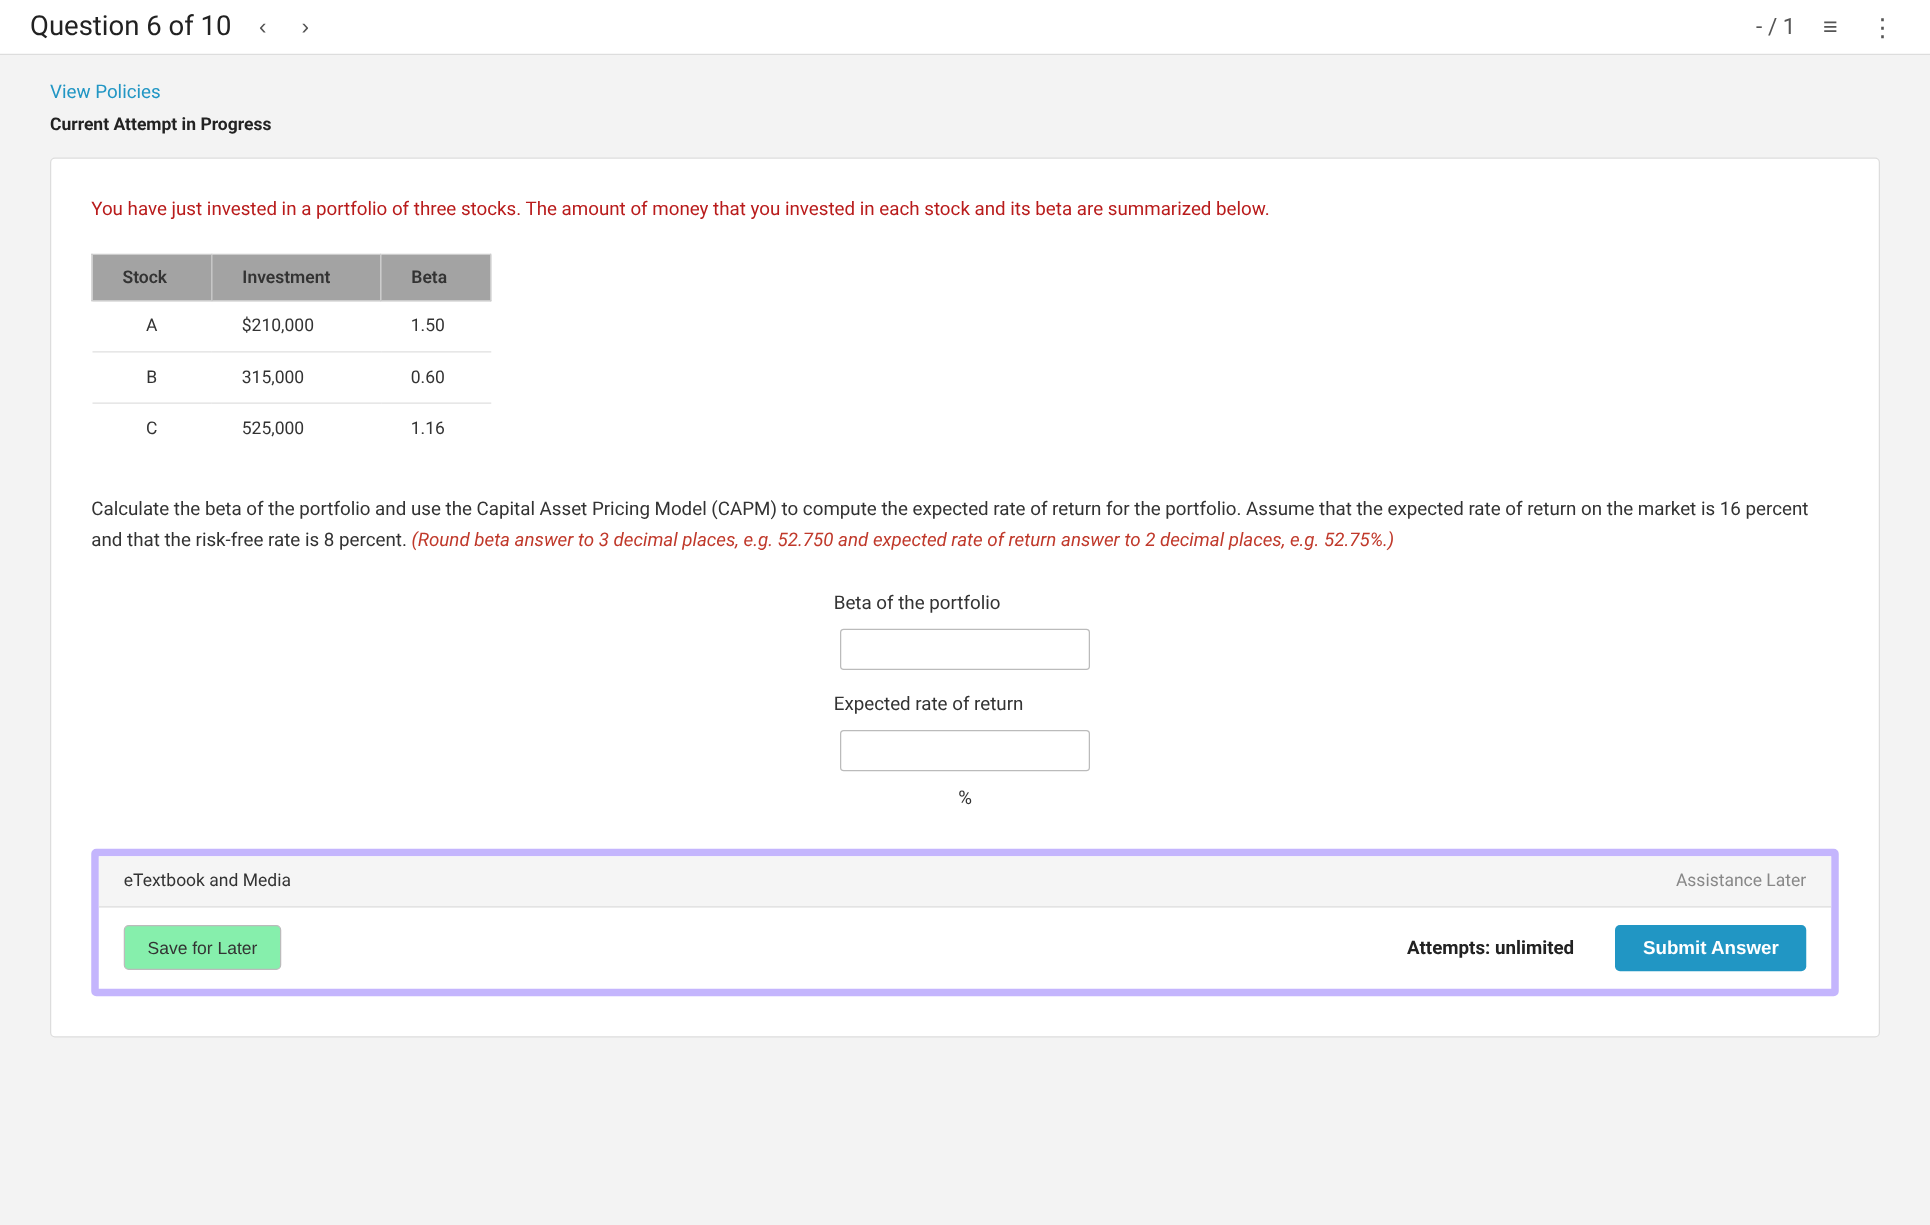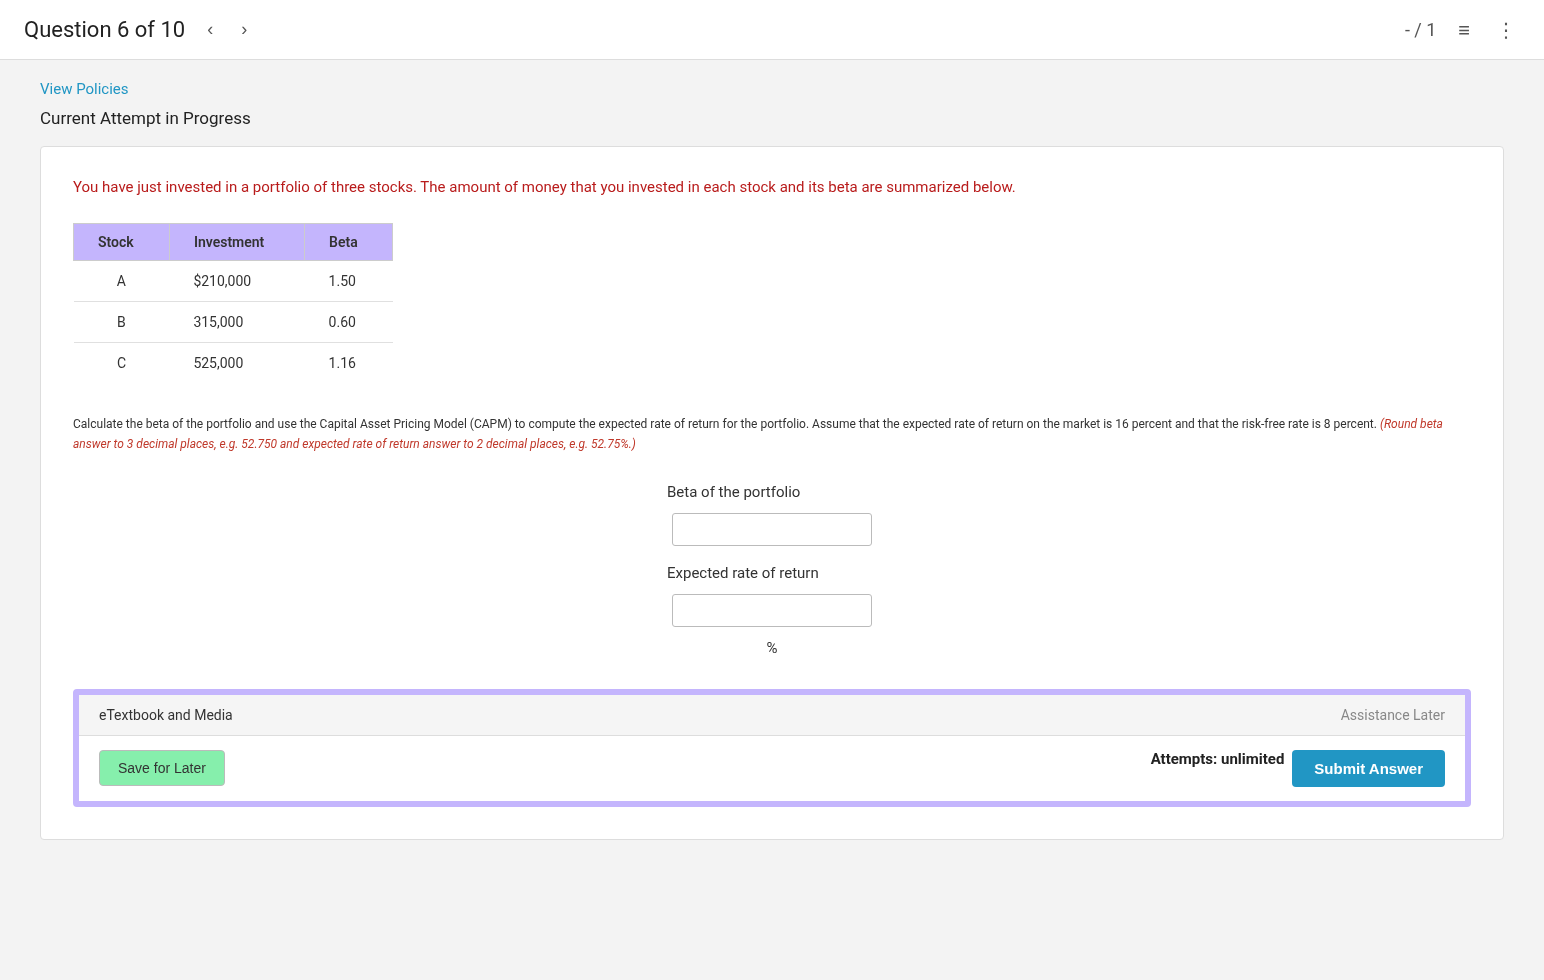--- a/index.html
+++ b/index.html
@@ -14,21 +14,21 @@
       min-height: 980px;
       background: #f3f3f3;
       display: flex;
       flex-direction: column;
     }
     
     .top-bar {
       background: #fff;
       border-bottom: 1px solid #ddd;
       padding: 0 24px;
-      height: 60px;
+      height: 44px;
       display: flex;
       align-items: center;
       justify-content: space-between;
     }
     .top-bar-left {
       display: flex;
       align-items: center;
       gap: 16px;
     }
     .question-title {
@@ -67,22 +67,22 @@
       background: #f3f3f3;
     }
     .view-policies-link {
       color: #2196c4;
       text-decoration: none;
       font-size: 15px;
       display: inline-block;
       margin-bottom: 10px;
     }
     .attempt-label {
-      font-weight: 400;
-      font-size: 17px;
+      font-weight: 700;
+      font-size: 14px;
       color: #222;
       margin-bottom: 18px;
     }
     .question-card {
       background: #fff;
       border: 1px solid #ddd;
       border-radius: 4px;
       padding: 28px 32px 32px 32px;
     }
     .question-text {
@@ -91,41 +91,41 @@
       line-height: 1.6;
       margin-bottom: 24px;
     }
     
     .stock-table {
       border-collapse: collapse;
       margin-bottom: 32px;
       min-width: 320px;
     }
     .stock-table th {
-      background: #c4b5fd;
+      background: #a3a3a3;
       border: 1px solid #ccc;
       padding: 10px 24px;
       font-weight: 600;
       font-size: 14px;
       text-align: left;
     }
     .stock-table td {
       border-bottom: 1px solid #e0e0e0;
       padding: 12px 24px;
       font-size: 14px;
       color: #333;
     }
     .stock-table td:first-child {
       text-align: center;
     }
     .stock-table tr:last-child td {
       border-bottom: none;
     }
     .capm-text {
-      font-size: 12px;
+      font-size: 15px;
       color: #333;
       line-height: 1.65;
       margin-bottom: 28px;
     }
     .round-note {
       color: #c0392b;
       font-style: italic;
     }
     
     .input-row {
@@ -187,21 +187,22 @@
       background: #86efac;
       border: 1px solid #bbb;
       border-radius: 4px;
       padding: 9px 18px;
       font-size: 14px;
       color: #333;
       cursor: pointer;
     }
     .right-actions {
       display: flex;
-      gap: 8px;
+      align-items: center;
+      gap: 33px;
     }
     .attempts-text {
       font-size: 15px;
       font-weight: 700;
       color: #222;
     }
     .submit-btn {
       background: #2196c4;
       color: #fff;
       border: none;

